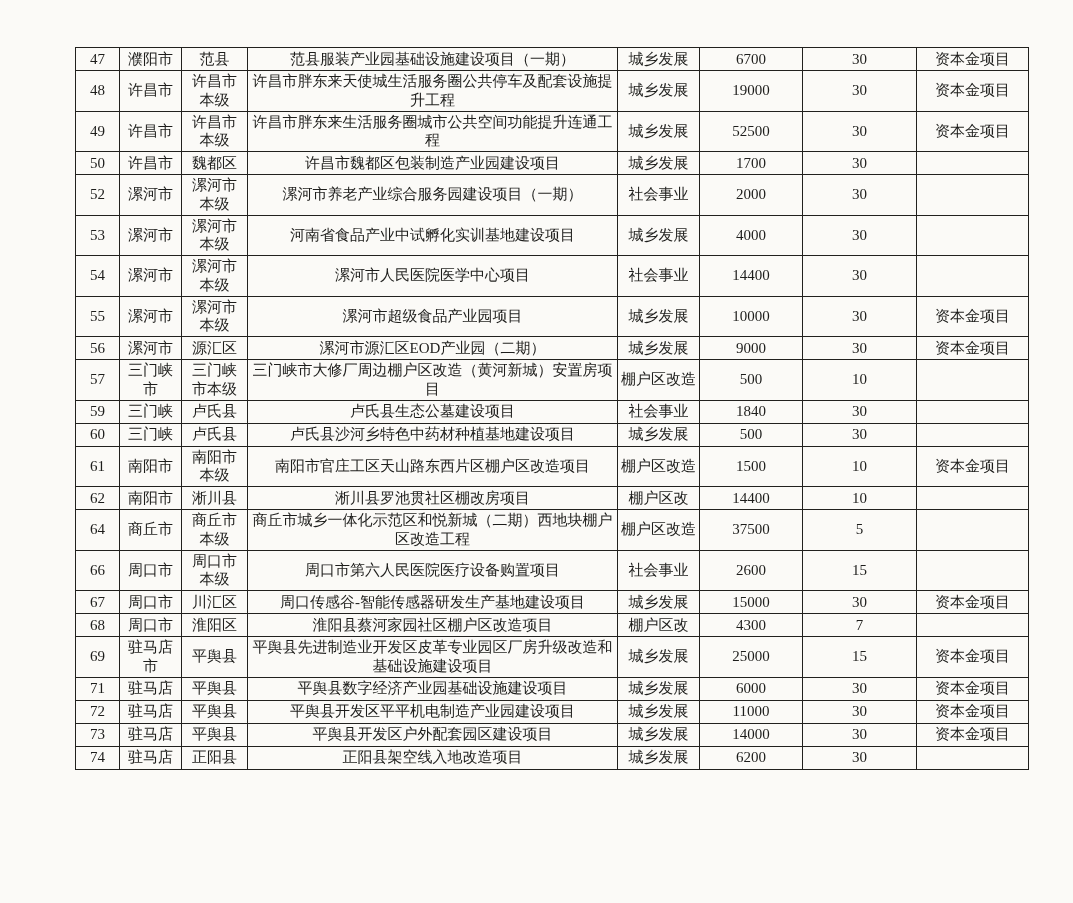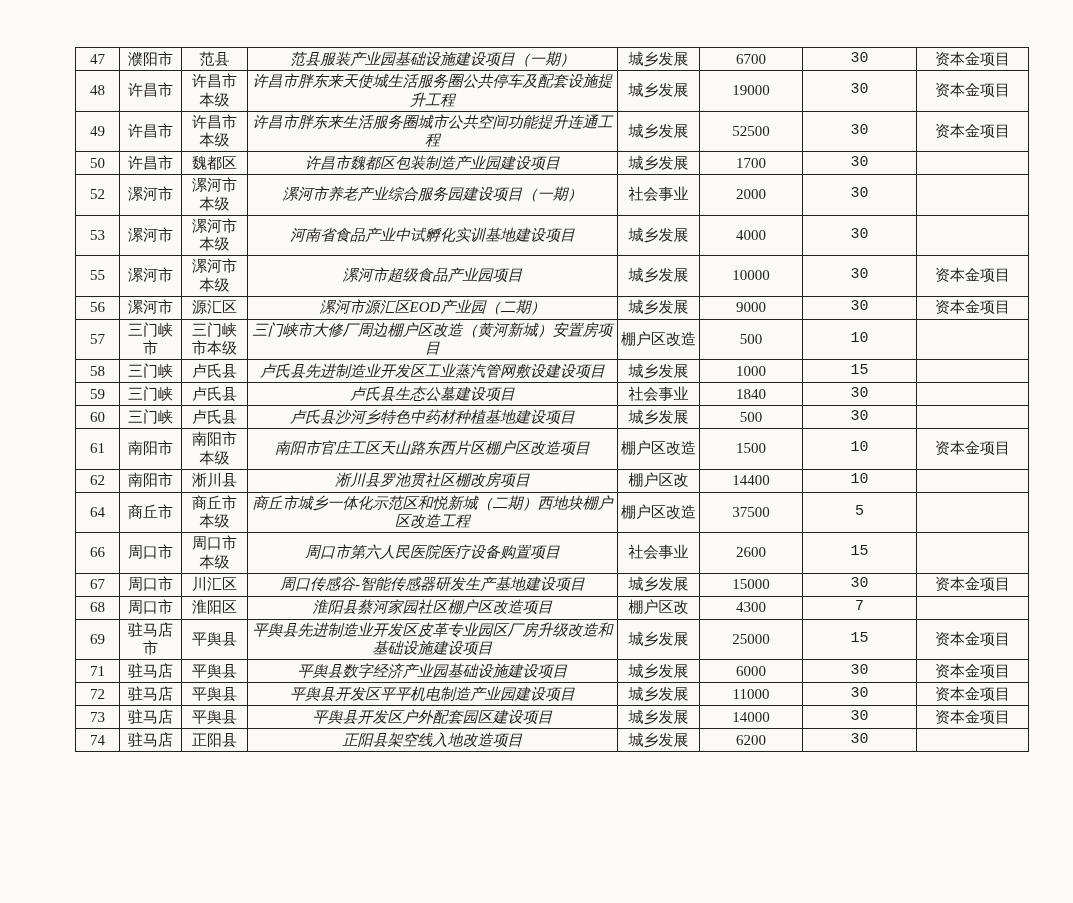--- a/index.html
+++ b/index.html
@@ -29,24 +29,24 @@
     font-size:15px;
     line-height:1.25;
     padding:1px 3px;
     height:20px;
     word-break:break-all;
     overflow:hidden;
   }
   .col-seq{width:44px;}
   .col-city{width:62px;}
   .col-county{width:66px;}
-  .col-project{width:370px;font-style:italic;}
+  .col-project{width:370px;}
   .col-category{width:82px;}
   .col-amount{width:103px;}
-  .col-ratio{width:114px;font-family:Liberation Mono, monospace;}
+  .col-ratio{width:114px;}
   .col-note{width:112px;}
 </style>
 </head>
 <body>
 
 <div class="scan-page">
   <table class="project-table">
     <colgroup>
       <col class="col-seq">
       <col class="col-city">
@@ -112,20 +112,30 @@
           <td class="col-seq">53</td>
           <td class="col-city">漯河市</td>
           <td class="col-county">漯河市本级</td>
           <td class="col-project">河南省食品产业中试孵化实训基地建设项目</td>
           <td class="col-category">城乡发展</td>
           <td class="col-amount">4000</td>
           <td class="col-ratio">30</td>
           <td class="col-note"></td>
         </tr>
         <tr>
+          <td class="col-seq">54</td>
+          <td class="col-city">漯河市</td>
+          <td class="col-county">漯河市本级</td>
+          <td class="col-project">漯河市人民医院医学中心项目</td>
+          <td class="col-category">社会事业</td>
+          <td class="col-amount">14400</td>
+          <td class="col-ratio">30</td>
+          <td class="col-note"></td>
+        </tr>
+        <tr>
           <td class="col-seq">55</td>
           <td class="col-city">漯河市</td>
           <td class="col-county">漯河市本级</td>
           <td class="col-project">漯河市超级食品产业园项目</td>
           <td class="col-category">城乡发展</td>
           <td class="col-amount">10000</td>
           <td class="col-ratio">30</td>
           <td class="col-note">资本金项目</td>
         </tr>
         <tr>
@@ -142,30 +152,20 @@
           <td class="col-seq">57</td>
           <td class="col-city">三门峡市</td>
           <td class="col-county">三门峡市本级</td>
           <td class="col-project">三门峡市大修厂周边棚户区改造（黄河新城）安置房项目</td>
           <td class="col-category">棚户区改造</td>
           <td class="col-amount">500</td>
           <td class="col-ratio">10</td>
           <td class="col-note"></td>
         </tr>
         <tr>
-          <td class="col-seq">58</td>
-          <td class="col-city">三门峡</td>
-          <td class="col-county">卢氏县</td>
-          <td class="col-project">卢氏县先进制造业开发区工业蒸汽管网敷设建设项目</td>
-          <td class="col-category">城乡发展</td>
-          <td class="col-amount">1000</td>
-          <td class="col-ratio">15</td>
-          <td class="col-note"></td>
-        </tr>
-        <tr>
           <td class="col-seq">59</td>
           <td class="col-city">三门峡</td>
           <td class="col-county">卢氏县</td>
           <td class="col-project">卢氏县生态公墓建设项目</td>
           <td class="col-category">社会事业</td>
           <td class="col-amount">1840</td>
           <td class="col-ratio">30</td>
           <td class="col-note"></td>
         </tr>
         <tr>

